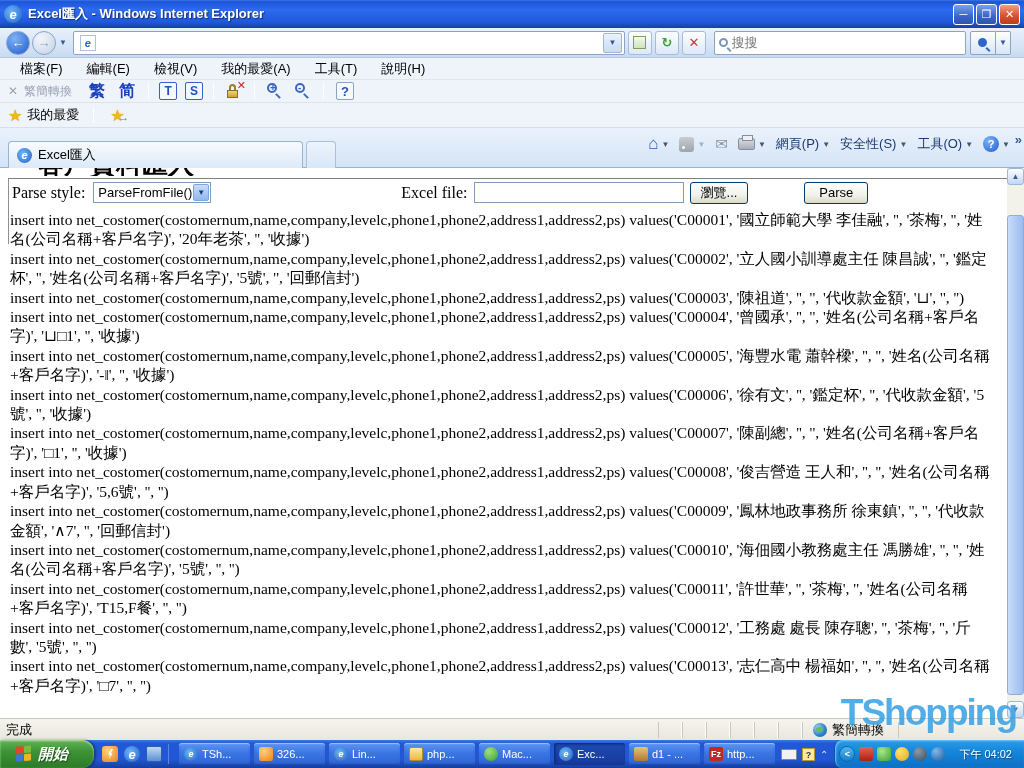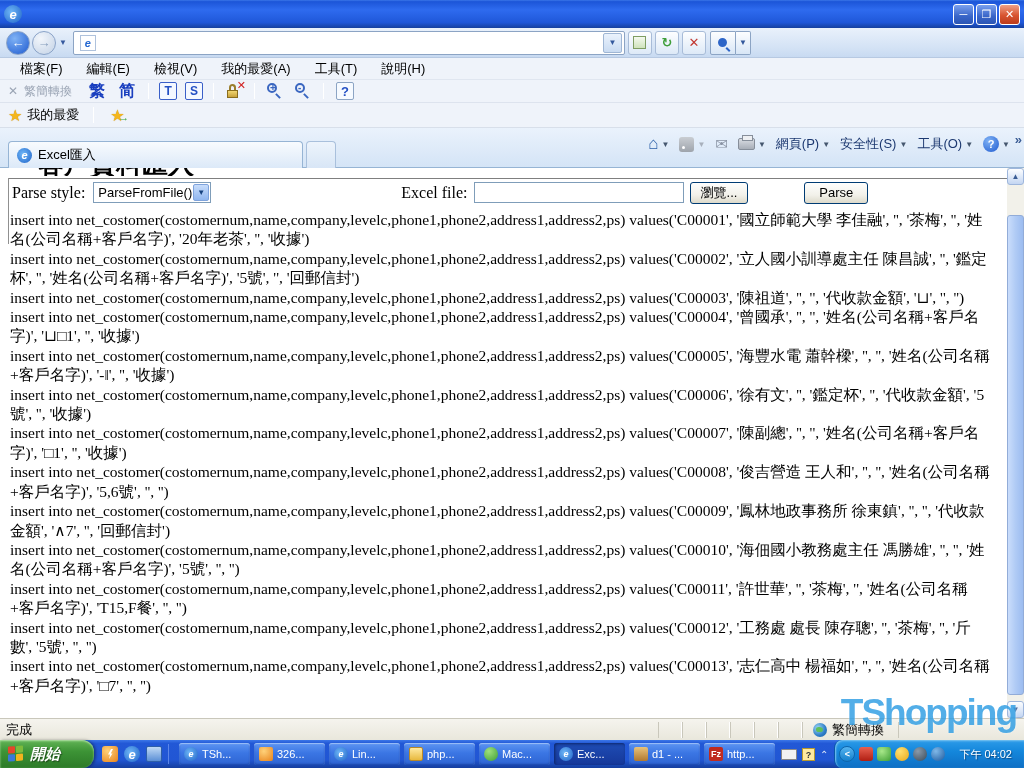--- a/index.html
+++ b/index.html
@@ -117,21 +117,21 @@
   .status-left { color:#000; }
   .status-cells { margin-left:auto; display:flex; height:16px; }
   .status-cell { width:24px; border-left:1px solid #C9C7BB; border-right:1px solid #fff; }
   .status-zone { display:flex; align-items:center; gap:5px; border-left:1px solid #C9C7BB; padding:0 14px 0 10px; height:16px; }
   .globe { width:14px; height:14px; border-radius:50%; background:radial-gradient(circle at 35% 35%,#9FD7F2,#2C7CC8 60%,#1F5FA0); position:relative; }
   .globe:after { content:""; position:absolute; left:3px; top:4px; width:7px; height:5px; background:#5FBF5A; border-radius:40% 60% 50% 50%; }
   .status-right-pad { width:120px; height:16px; border-left:1px solid #C9C7BB; }
 
   
   #taskbar { left:0; top:740px; width:1024px; height:28px; background:linear-gradient(180deg,#3C77E8 0%,#2258D6 12%,#2156D4 70%,#153E9E 100%); display:flex; align-items:center; }
-  .startbtn { height:28px; width:94px; border-radius:0 12px 12px 0; background:linear-gradient(180deg,#62B456 0%,#3D9436 40%,#2F7E2A 90%); display:flex; align-items:center; gap:6px; padding-left:8px; box-shadow:inset 0 1px 2px #B5E2A8, 2px 0 3px rgba(0,0,0,.35); }
+  .startbtn { height:28px; width:94px; border-radius:0 12px 12px 0; background:linear-gradient(180deg,#62B456 0%,#3D9436 40%,#2F7E2A 90%); display:flex; align-items:center; gap:6px; padding-left:16px; box-shadow:inset 0 1px 2px #B5E2A8, 2px 0 3px rgba(0,0,0,.35); }
   .winlogo { width:16px; height:16px; display:grid; grid-template-columns:7px 7px; grid-template-rows:7px 7px; gap:1px; transform:skewY(-4deg); }
   .winlogo i { border-radius:1px; }
   .winlogo .r { background:#E4462B; } .winlogo .g { background:#7DBB3C; } .winlogo .b { background:#3B78D8; } .winlogo .y { background:#F2B41E; }
   .start-label { color:#fff; font-weight:bold; font-style:italic; font-size:15px; text-shadow:1px 1px 1px #1E4D1A; }
   .quick { display:flex; align-items:center; gap:6px; padding:0 8px; }
   .ql-sep { width:1px; height:20px; background:#1A3C96; border-right:1px solid #5C86E8; }
   .bolt { width:16px; height:16px; background:radial-gradient(circle at 35% 30%,#FFD27A,#E8821A); border-radius:3px; position:relative; }
   .bolt:after { content:""; position:absolute; left:6px; top:3px; width:5px; height:10px; background:#fff; clip-path:polygon(60% 0,100% 0,55% 45%,90% 45%,20% 100%,40% 55%,0 55%); }
   .ql-ie { width:16px; height:16px; }
   .ql-win { width:16px; height:16px; background:linear-gradient(180deg,#BFD9F5,#5B8FD6); border:1px solid #2E5FA8; border-radius:2px; }
@@ -158,20 +158,21 @@
   .ti-blue { background:radial-gradient(circle at 35% 30%,#7FB8E8,#1E5A9E); border-radius:50%; }
   .clock { color:#fff; font-size:11px; margin:0 8px 0 auto; padding-right:4px; text-shadow:1px 1px 1px #0A4A86; }
 
   .watermark { position:absolute; right:8px; top:692px; z-index:60; font-size:37px; font-weight:bold; letter-spacing:-2px; color:#35A0E4; opacity:.85; text-shadow:0 0 2px rgba(255,255,255,.7); pointer-events:none; }
 </style>
 </head>
 <body>
 
 <div id="titlebar" class="abs">
   <span class="ie-e">e</span>
+  <span class="title">Excel匯入 - Windows Internet Explorer</span>
   <span class="winbtns">
     <span class="winbtn">─</span>
     <span class="winbtn">❐</span>
     <span class="winbtn close">✕</span>
   </span>
 </div>
 
 <div id="navbar" class="abs">
   <span class="navcircle back">←</span>
   <span class="navcircle fwd">→</span>
@@ -180,20 +181,24 @@
     <span class="pageicon">
         <span class="e2">e</span>
       </span>
     <span class="addr-drop">▼</span>
   </div>
   <span class="mini-btn">
       <span class="compat-glyph"></span>
     </span>
   <span class="mini-btn refresh-glyph">↻</span>
   <span class="mini-btn stop-glyph">✕</span>
+  <div class="searchbox">
+    <span class="magnifier"></span>&nbsp;
+    <input placeholder="搜搜" style="">
+  </div>
   <span class="searchbtn">
       <span class="magnifier"></span>
     </span>
   <span class="searchbtn-drop">▼</span>
 </div>
 
 <div id="menubar" class="abs">
   <span class="menu-item">檔案(F)</span>
   <span class="menu-item">編輯(E)</span>
   <span class="menu-item">檢視(V)</span>

